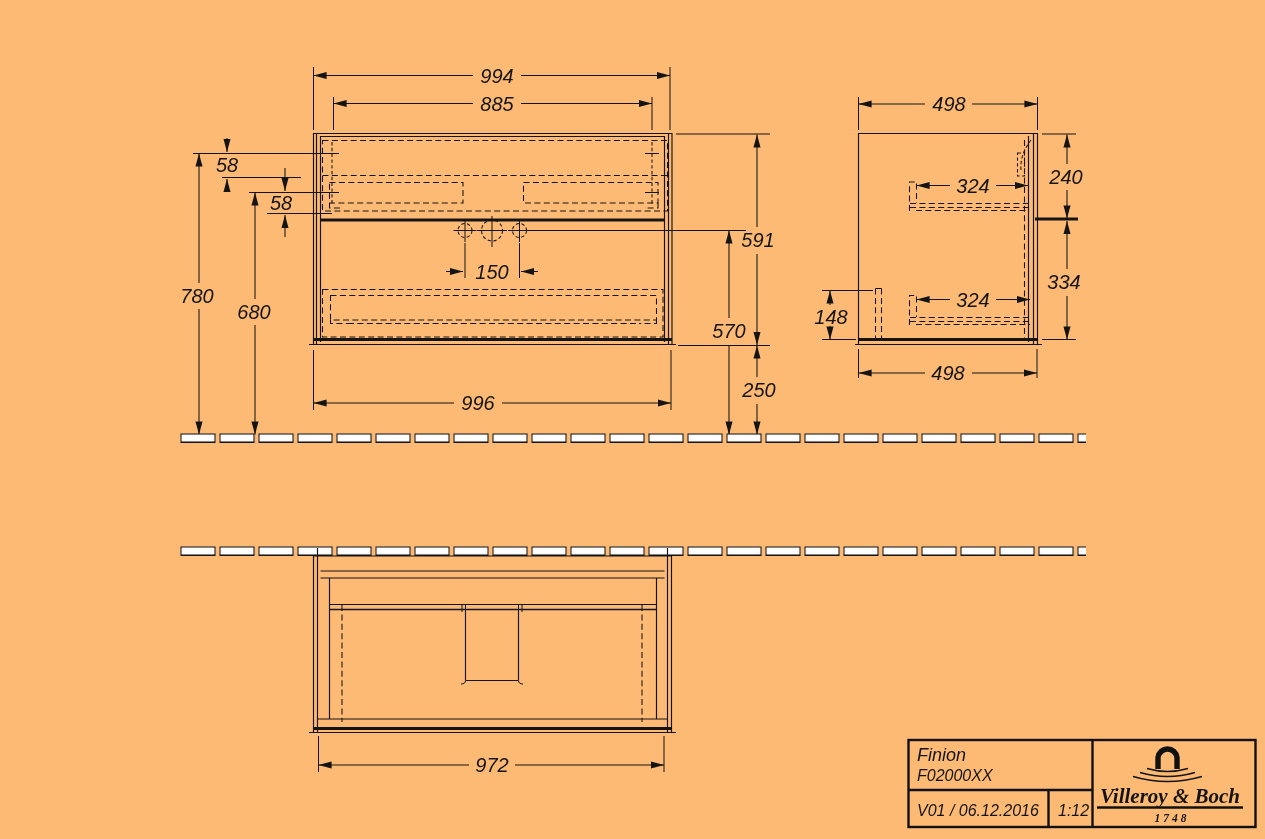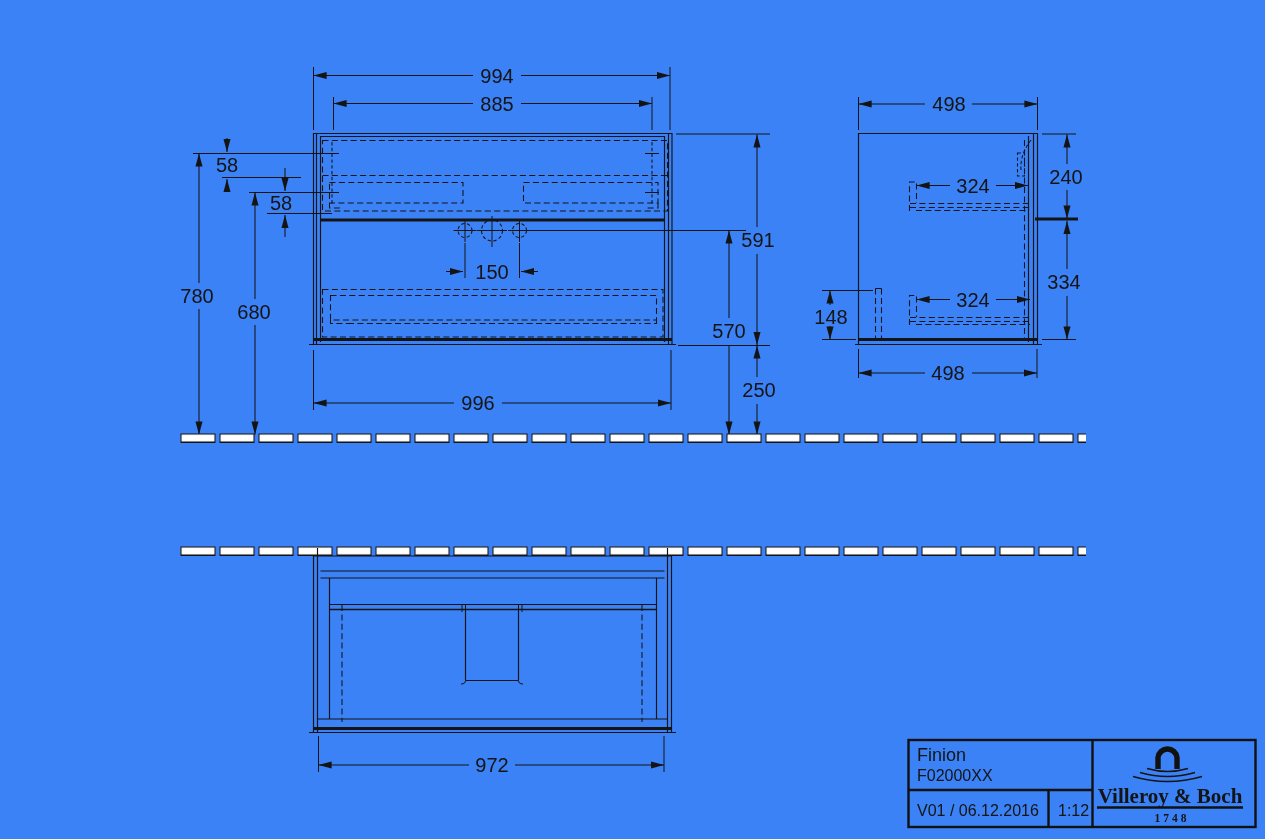--- a/index.html
+++ b/index.html
@@ -1,16 +1,16 @@
 <!DOCTYPE html>
 <html><head>
 <meta charset="utf-8">
 <style>
   html,body{margin:0;padding:0;background:#fff;}
-  #stage{position:relative;width:1265px;height:839px;background:#3b82f6;overflow:hidden;}
+  #stage{position:relative;width:1265px;height:839px;background:#fdba74;overflow:hidden;font-style:italic;}
   svg{display:block;}
   .ln   {stroke:#141414;stroke-width:1.15;fill:none;}
   .thin {stroke:#141414;stroke-width:1;fill:none;}
   .thick{stroke:#141414;stroke-width:2.8;fill:none;}
   .med  {stroke:#141414;stroke-width:1.7;fill:none;}
   .dash {stroke:#141414;stroke-width:1.05;fill:none;stroke-dasharray:6 3.4;}
   .dashs{stroke:#141414;stroke-width:1.05;fill:none;stroke-dasharray:3.4 2.4;}
   .dim  {stroke:#141414;stroke-width:1.05;fill:none;}
   .tbl  {stroke:#111;stroke-width:2.4;fill:none;}
   text{font-family:"Liberation Sans","DejaVu Sans",sans-serif;fill:#141414;}

